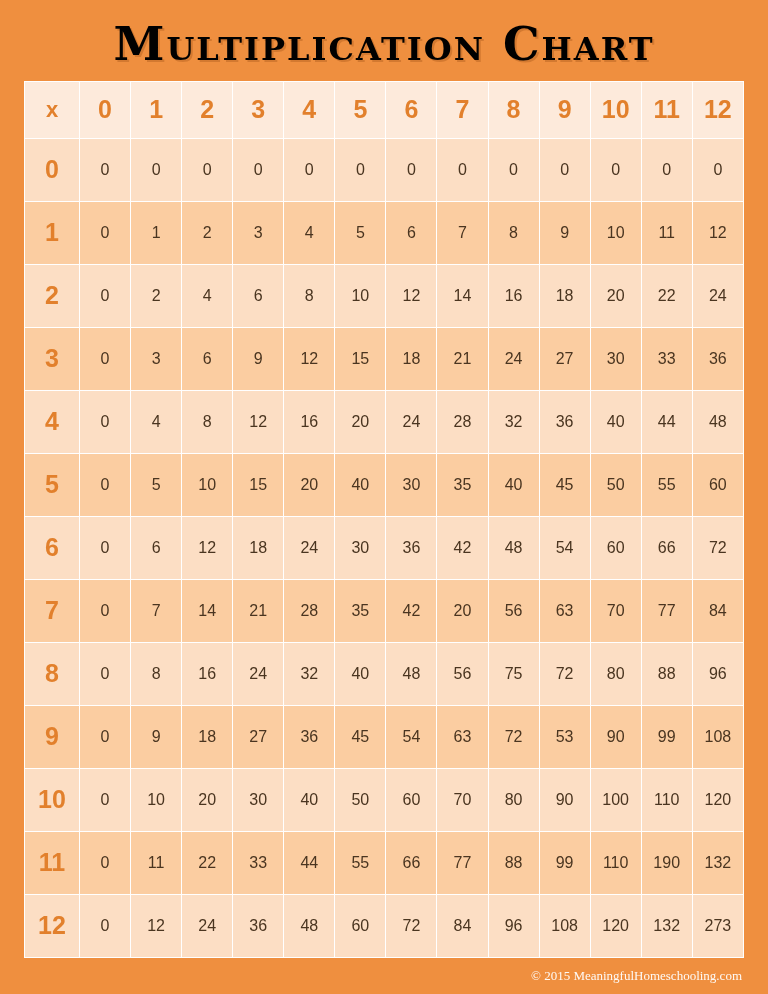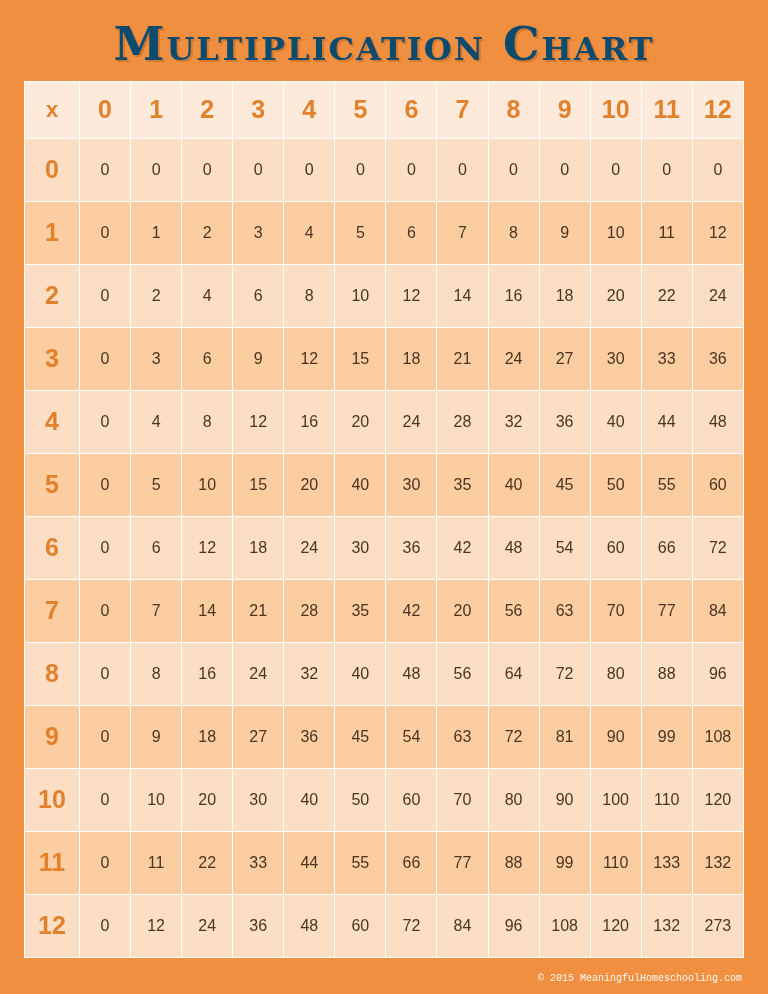--- a/index.html
+++ b/index.html
@@ -16,21 +16,21 @@
   .page {
     position: relative;
     width: 768px;
     height: 994px;
     box-sizing: border-box;
     background: #ef8f3f;
     padding: 0;
   }
   .title {
     text-align: center;
-    color: #0c4a6e;
+    color: #000000;
     font-family: "DejaVu Serif", serif;
     font-size: 46px;
     font-weight: bold;
     letter-spacing: 2px;
     padding-top: 18px;
     padding-bottom: 10px;
     text-shadow: 2px 2px 0 rgba(160,80,20,0.35);
     font-variant: small-caps;
     line-height: 1.15;
   }
@@ -79,23 +79,23 @@
     font-size: 22px;
   }
   .first-col {
     width: 54px;
   }
   .footer {
     position: absolute;
     right: 26px;
     bottom: 10px;
     color: #ffffff;
-    font-size: 10px;
+    font-size: 13px;
     opacity: 0.95;
-    font-family: Liberation Mono, monospace;
+    font-family: Liberation Serif, serif;
   }
 </style>
 </head>
 <body>
 
 <div class="page">
   <div class="title">Multiplication Chart</div>
 
   <div class="table-wrap">
     <table class="mult">
@@ -249,38 +249,38 @@
         <tr>
           <th class="rowhead first-col">8</th>
           <td>0</td>
           <td>8</td>
           <td>16</td>
           <td>24</td>
           <td>32</td>
           <td>40</td>
           <td>48</td>
           <td>56</td>
-          <td>64</td>
+          <td>75</td>
           <td>72</td>
           <td>80</td>
           <td>88</td>
           <td>96</td>
         </tr>
         <tr>
           <th class="rowhead first-col">9</th>
           <td>0</td>
           <td>9</td>
           <td>18</td>
           <td>27</td>
           <td>36</td>
           <td>45</td>
           <td>54</td>
           <td>63</td>
           <td>72</td>
-          <td>81</td>
+          <td>53</td>
           <td>90</td>
           <td>99</td>
           <td>108</td>
         </tr>
         <tr>
           <th class="rowhead first-col">10</th>
           <td>0</td>
           <td>10</td>
           <td>20</td>
           <td>30</td>
@@ -300,21 +300,21 @@
           <td>11</td>
           <td>22</td>
           <td>33</td>
           <td>44</td>
           <td>55</td>
           <td>66</td>
           <td>77</td>
           <td>88</td>
           <td>99</td>
           <td>110</td>
-          <td>133</td>
+          <td>190</td>
           <td>132</td>
         </tr>
         <tr>
           <th class="rowhead first-col">12</th>
           <td>0</td>
           <td>12</td>
           <td>24</td>
           <td>36</td>
           <td>48</td>
           <td>60</td>

